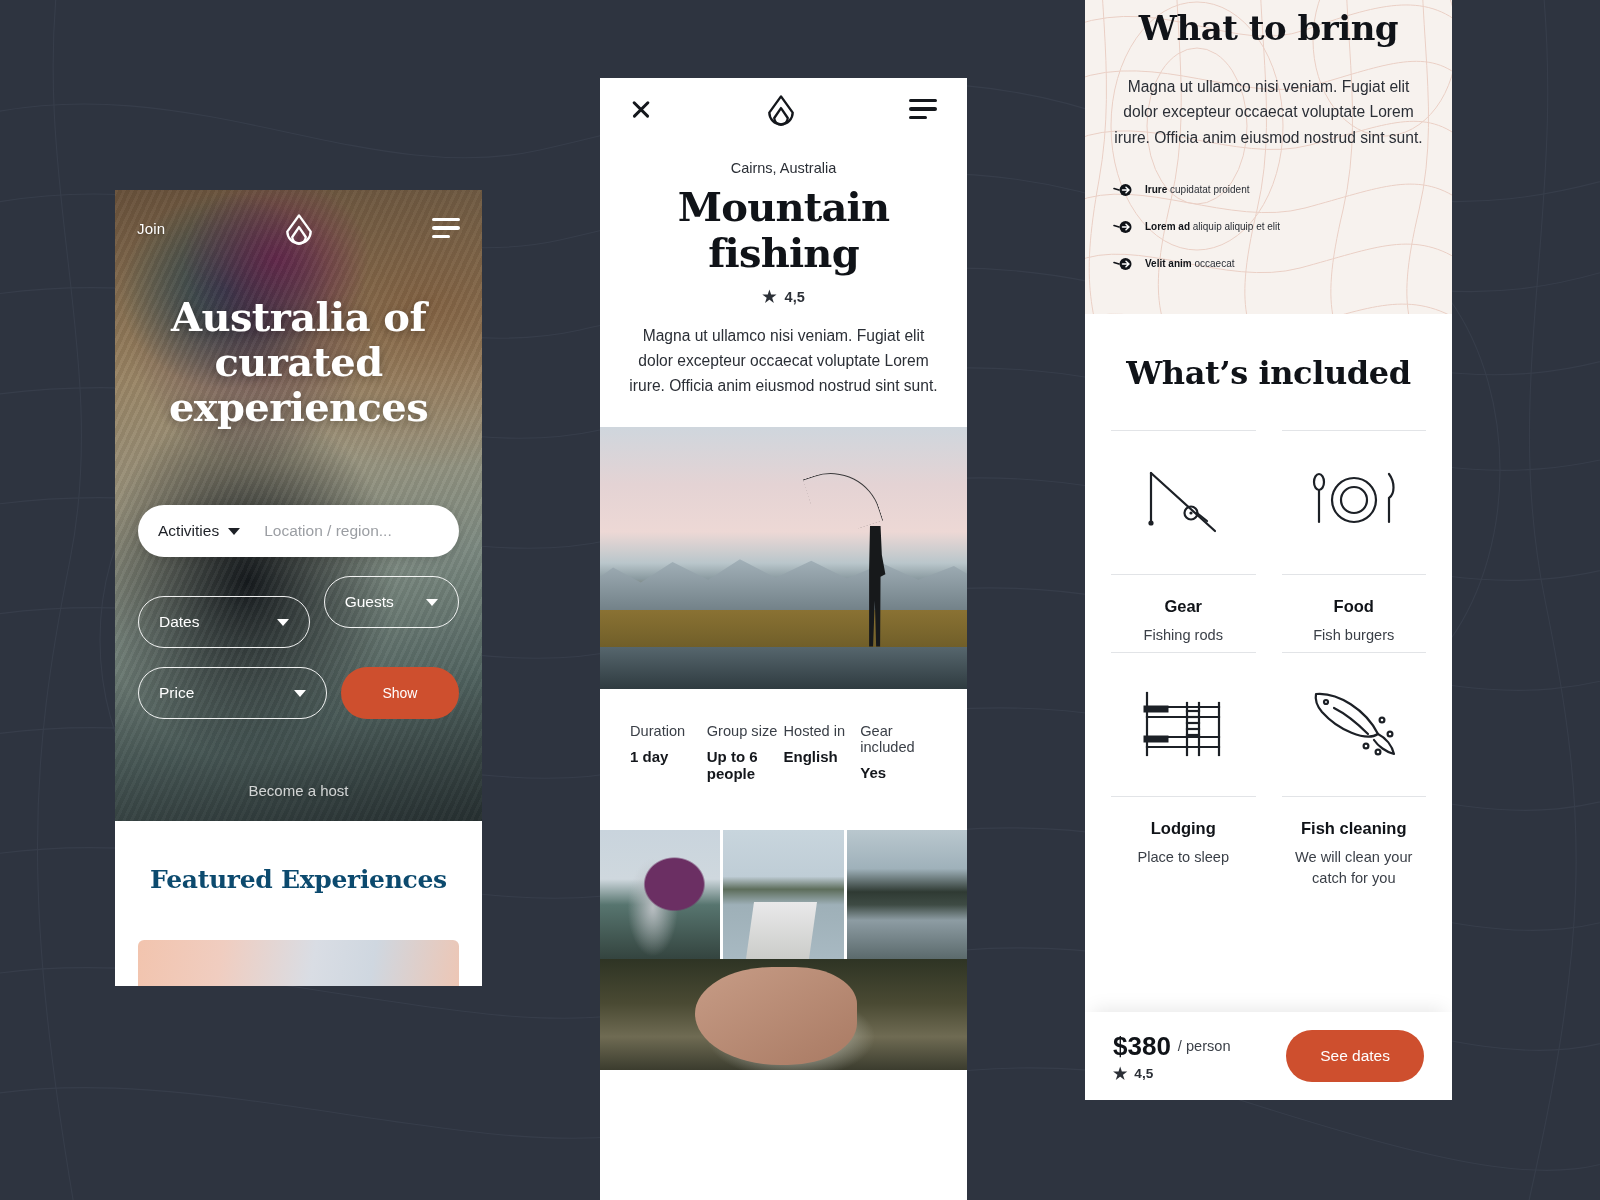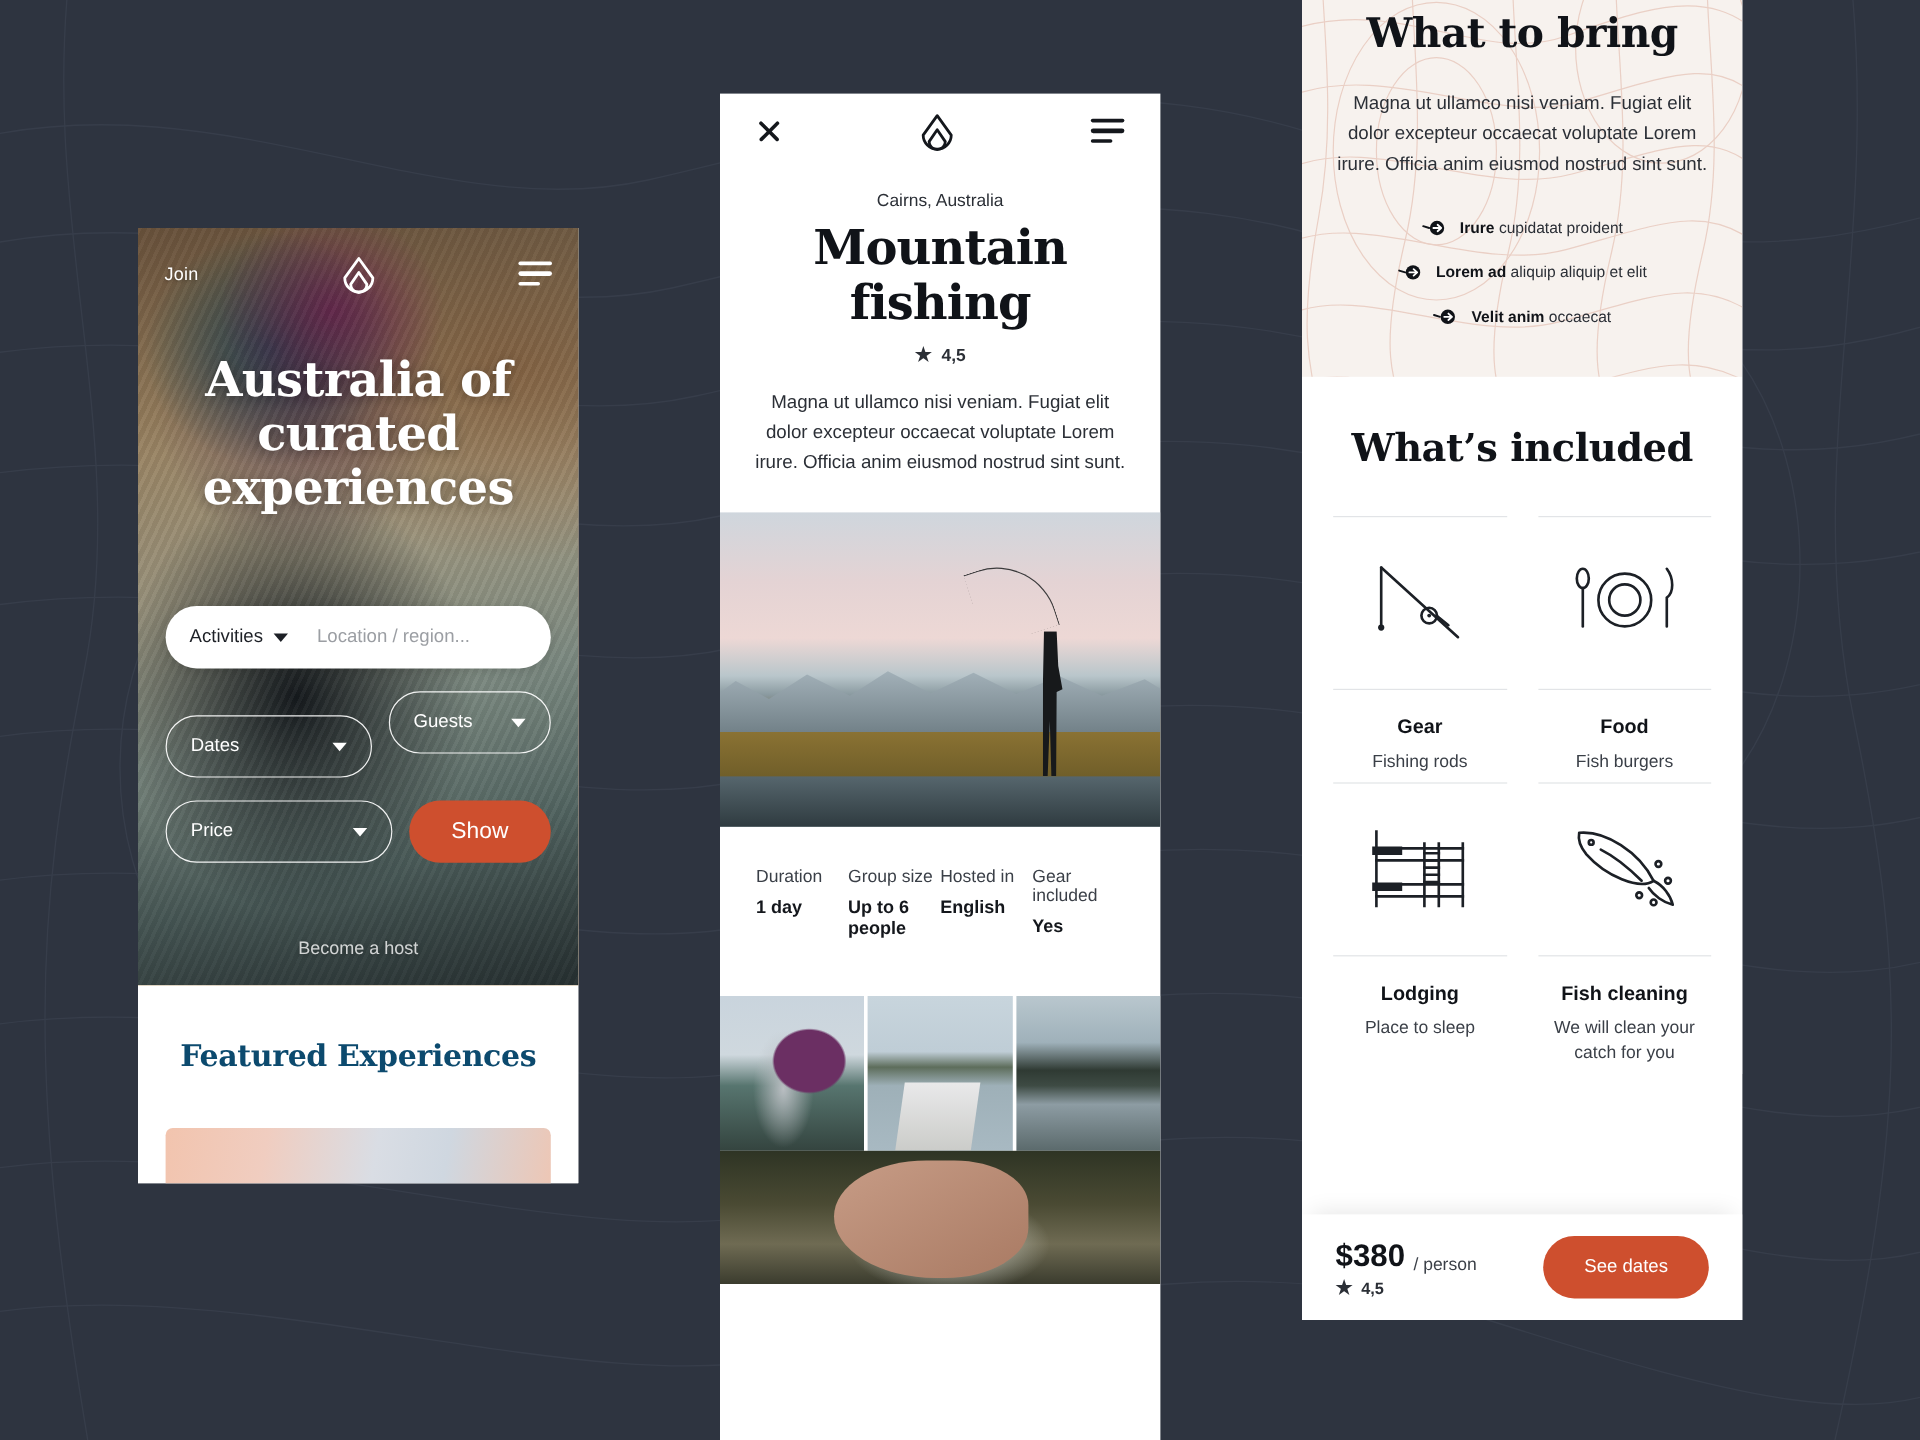--- a/index.html
+++ b/index.html
@@ -124,21 +124,21 @@
   }
   .pill-dates  { flex: 1 1 56%; margin-top: 20px; }
   .pill-guests { flex: 1 1 44%; }
   .pill-price  { flex: 1 1 58%; }
   .btn-show {
     flex: 1 1 36%;
     background: #ce4f2e;
     color: #fff;
     border: none;
     justify-content: center;
-    font-size: 19px;
+    font-size: 14px;
     cursor: pointer;
   }
 
   .become-host {
     position: absolute; bottom: 22px; left: 0; right: 0;
     text-align: center;
     color: rgba(255,255,255,.78);
     font-size: 15px;
     text-shadow: 0 1px 4px rgba(0,0,0,.3);
   }
@@ -312,24 +312,24 @@
   }
   .bring p {
     margin-top: 26px;
     text-align: center;
     font-size: 15.6px;
     line-height: 1.62;
     color: #2b2f36;
   }
   .bring ul { list-style: none; margin-top: 32px; }
   .bring li {
-    display: flex; align-items: center; justify-content: center;
+    display: flex; align-items: center; 
     gap: 10px;
     margin-bottom: 21px;
-    font-size: 13px;
+    font-size: 10px;
     color: #2b2f36;
   }
   .bring li:last-child { margin-bottom: 0; }
   .bring li b { color: #101318; }
   .hook-icon { flex: 0 0 auto; }
 
   .included {
     background: #fff;
     padding: 40px 26px 0;
   }
@@ -368,21 +368,21 @@
   .price-bar {
     position: absolute; left: 0; right: 0; bottom: 0;
     height: 88px;
     background: #fff;
     box-shadow: 0 -10px 18px -8px rgba(0,0,0,.10);
     display: flex; align-items: center; justify-content: space-between;
     padding: 0 28px;
   }
   .price-amt {
     font-size: 26px; font-weight: 700; color: #101318;
-    display: flex; align-items: flex-end; gap: 7px;
+    display: flex; align-items: center; gap: 7px;
   }
   .price-per { font-size: 14.6px; font-weight: 400; color: #3a3f47; }
   .price-rating {
     display: flex; align-items: center; gap: 7px;
     margin-top: 4px; font-size: 13.6px; font-weight: 700; color: #2b2f36;
   }
   .btn-dates {
     background: #ce4f2e; color: #fff; border: none;
     border-radius: 30px;
     height: 52px; padding: 0 34px;

